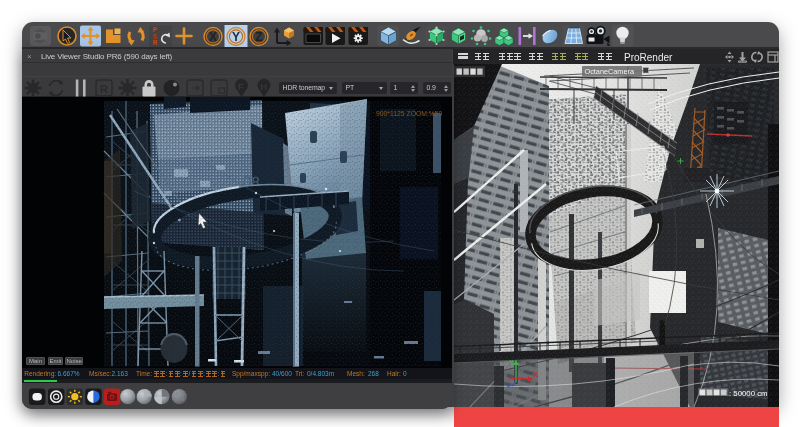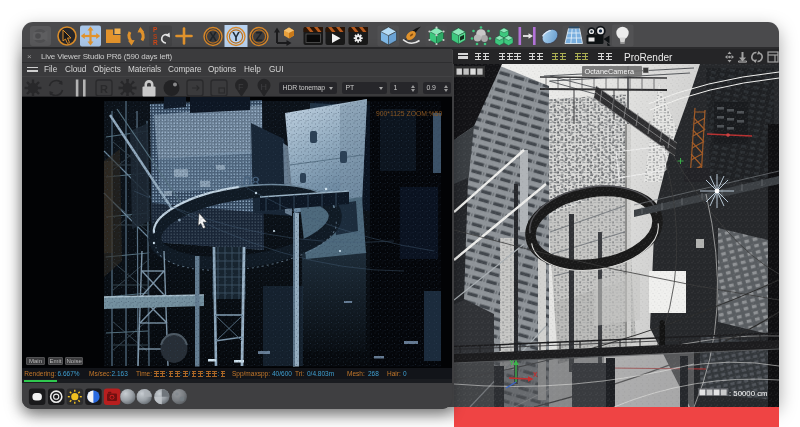--- a/index.html
+++ b/index.html
@@ -601,31 +601,20 @@
 <rect x="266.8" y="325.5" width="5.8" height="5.8" fill="#fbfbfb" opacity="0.7"></rect>
 <text x="275" y="331.5">: 50000 cm</text>
 </g>
 </svg></div>
   </div>
   <div class="abs" id="lvwin">
     <div class="abs" id="lvtitle">
         <span style="position:absolute;left:5px;top:3px;color:#9a9a9a;">×</span>
         <span style="position:absolute;left:19px;top:3px;letter-spacing:-0.15px;">Live Viewer Studio PR6 (590 days left)</span>
       </div>
-    <div class="abs" id="lvmenu">
-      <span class="abs" style="left:5px;top:3.5px;width:10.5px;height:6.5px;background:repeating-linear-gradient(to bottom,#cfcfcf 0 1.3px,transparent 1.3px 3.2px);"></span>
-      <span class="abs" style="left:22px;top:2px;">File</span>
-      <span class="abs" style="left:43px;top:2px;">Cloud</span>
-      <span class="abs" style="left:71px;top:2px;">Objects</span>
-      <span class="abs" style="left:106px;top:2px;">Materials</span>
-      <span class="abs" style="left:146px;top:2px;">Compare</span>
-      <span class="abs" style="left:186px;top:2px;">Options</span>
-      <span class="abs" style="left:222px;top:2px;">Help</span>
-      <span class="abs" style="left:247px;top:2px;">GUI</span>
-    </div>
     <div class="abs" id="lvtools"><svg width="430" height="21" viewBox="0 0 430 21">
 <g fill="none" stroke="#28282a" stroke-width="1.6">
 <g transform="translate(11,11)">
   <circle r="5.2" fill="#28282a" stroke="none"></circle>
   <g stroke="#28282a" stroke-width="2.4">
   <line x1="0" y1="-5" x2="0" y2="-8.5"></line>
                 <line x1="0" y1="5" x2="0" y2="8.5"></line>
   <line x1="-5" y1="0" x2="-8.5" y2="0"></line>
                 <line x1="5" y1="0" x2="8.5" y2="0"></line>
   <line x1="-3.6" y1="-3.6" x2="-6" y2="-6"></line>

